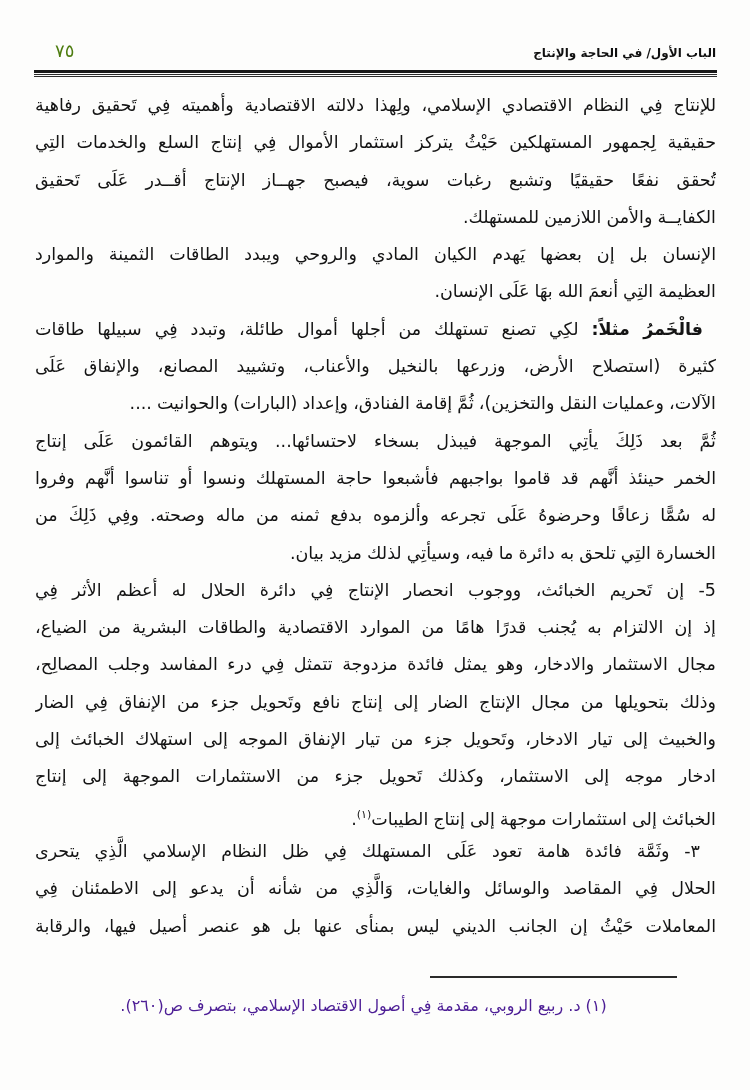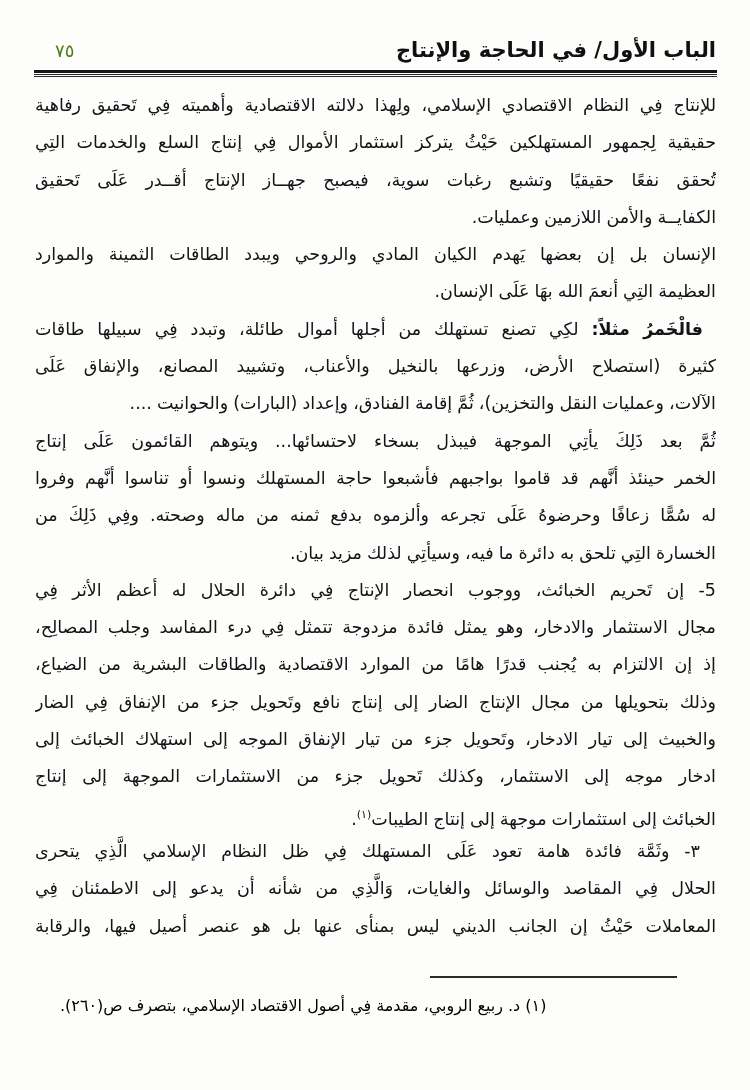--- a/index.html
+++ b/index.html
@@ -4,22 +4,22 @@
 <style>
   html,body{margin:0;padding:0;}
   body{
     width:750px;height:1090px;position:relative;overflow:hidden;
     background:#fdfdfc;color:#141414;
     font-family:"DejaVu Sans",sans-serif;
     direction:rtl;
   }
   .page{position:absolute;inset:0;}
   .header-title{
-    position:absolute;top:38px;right:34px;
-    font-size:21px;font-weight:bold;letter-spacing:0;
+    position:absolute;top:46px;right:34px;
+    font-size:12px;font-weight:bold;letter-spacing:0;
     color:#101010;white-space:nowrap;
   }
   .page-number{
     position:absolute;top:40px;left:55px;
     font-size:18px;color:#4d7c0f;direction:ltr;
   }
   .header-rule{position:absolute;top:70px;left:34px;right:33px;height:9px;}
   .header-rule .r1{height:3px;background:#191919;}
   .header-rule .r2{height:1px;background:#2c2c2c;margin-top:1px;}
   .header-rule .r3{height:1px;background:#2c2c2c;margin-top:1px;}
@@ -35,21 +35,21 @@
   }
   .line.last{text-align-last:right;}
   .b{font-weight:bold;margin-top:12px;}
   .sup{font-size:11px;vertical-align:7px;}
   .footnote-sep{
     position:absolute;top:976px;right:73px;width:247px;height:2px;
     background:#2a2a2a;
   }
   .footnote{
     position:absolute;top:992px;right:83px;left:60px;
-    font-size:16px;line-height:28px;text-align:left;color:#000000;
+    font-size:16px;line-height:28px;text-align:center;color:#4c1d95;
   }
 </style>
 </head>
 <body>
 
 <div class="page">
 
   <div class="header-title">الباب الأول/ في الحاجة والإنتاج</div>
 
   <div class="page-number">٧٥</div>
@@ -57,33 +57,33 @@
   <div class="header-rule">
     <div class="r1"></div>
     <div class="r2"></div>
     <div class="r3"></div>
   </div>
 
   <div class="body-text">
       <div class="line"><span>للإنتاج فِي النظام الاقتصادي الإسلامي، ولِهذا دلالته الاقتصادية وأهميته فِي تَحقيق رفاهية</span></div>
       <div class="line"><span>حقيقية لِجمهور المستهلكين حَيْثُ يتركز استثمار الأموال فِي إنتاج السلع والخدمات التِي</span></div>
       <div class="line"><span>تُحقق نفعًا حقيقيًا وتشبع رغبات سوية، فيصبح جهــاز الإنتاج أقــدر عَلَى تَحقيق</span></div>
-      <div class="line last"><span>الكفايــة والأمن اللازمين وعمليات.</span></div>
+      <div class="line last"><span>الكفايــة والأمن اللازمين للمستهلك.</span></div>
       <div class="line"><span>الإنسان بل إن بعضها يَهدم الكيان المادي والروحي ويبدد الطاقات الثمينة والموارد</span></div>
       <div class="line last"><span>العظيمة التِي أنعمَ الله بهَا عَلَى الإنسان.</span></div>
       <div class="line" style="padding-right: 13px;"><span class="b">فالْخَمرُ مثلاً:</span><span> لكِي تصنع تستهلك من أجلها أموال طائلة، وتبدد فِي سبيلها طاقات</span></div>
       <div class="line"><span>كثيرة (استصلاح الأرض، وزرعها بالنخيل والأعناب، وتشييد المصانع، والإنفاق عَلَى</span></div>
       <div class="line last"><span>الآلات، وعمليات النقل والتخزين)، ثُمَّ إقامة الفنادق، وإعداد (البارات) والحوانيت ....</span></div>
       <div class="line"><span>ثُمَّ بعد ذَلِكَ يأتِي الموجهة فيبذل بسخاء لاحتسائها... ويتوهم القائمون عَلَى إنتاج</span></div>
       <div class="line"><span>الخمر حينئذ أنَّهم قد قاموا بواجبهم فأشبعوا حاجة المستهلك ونسوا أو تناسوا أنَّهم وفروا</span></div>
       <div class="line"><span>له سُمًّا زعافًا وحرضوهُ عَلَى تجرعه وألزموه بدفع ثمنه من ماله وصحته. وفِي ذَلِكَ من</span></div>
       <div class="line last"><span>الخسارة التِي تلحق به دائرة ما فيه، وسيأتِي لذلك مزيد بيان.</span></div>
       <div class="line"><span>5- إن تَحريم الخبائث، ووجوب انحصار الإنتاج فِي دائرة الحلال له أعظم الأثر فِي</span></div>
+      <div class="line"><span>إذ إن الالتزام به يُجنب قدرًا هامًا من الموارد الاقتصادية والطاقات البشرية من الضياع،</span></div>
       <div class="line"><span>مجال الاستثمار والادخار، وهو يمثل فائدة مزدوجة تتمثل فِي درء المفاسد وجلب المصالِح،</span></div>
-      <div class="line"><span>إذ إن الالتزام به يُجنب قدرًا هامًا من الموارد الاقتصادية والطاقات البشرية من الضياع،</span></div>
       <div class="line"><span>وذلك بتحويلها من مجال الإنتاج الضار إلى إنتاج نافع وتَحويل جزء من الإنفاق فِي الضار</span></div>
       <div class="line"><span>والخبيث إلى تيار الادخار، وتَحويل جزء من تيار الإنفاق الموجه إلى استهلاك الخبائث إلى</span></div>
       <div class="line"><span>ادخار موجه إلى الاستثمار، وكذلك تَحويل جزء من الاستثمارات الموجهة إلى إنتاج</span></div>
       <div class="line last"><span>الخبائث إلى استثمارات موجهة إلى إنتاج الطيبات</span><span class="sup">(١)</span><span>.</span></div>
       <div class="line" style="padding-right: 16px;"><span>٣- وثَمَّة فائدة هامة تعود عَلَى المستهلك فِي ظل النظام الإسلامي الَّذِي يتحرى</span></div>
       <div class="line"><span>الحلال فِي المقاصد والوسائل والغايات، وَالَّذِي من شأنه أن يدعو إلى الاطمئنان فِي</span></div>
       <div class="line"><span>المعاملات حَيْثُ إن الجانب الديني ليس بمنأى عنها بل هو عنصر أصيل فيها، والرقابة</span></div>
     </div>
 
   <div class="footnote-sep"></div>

